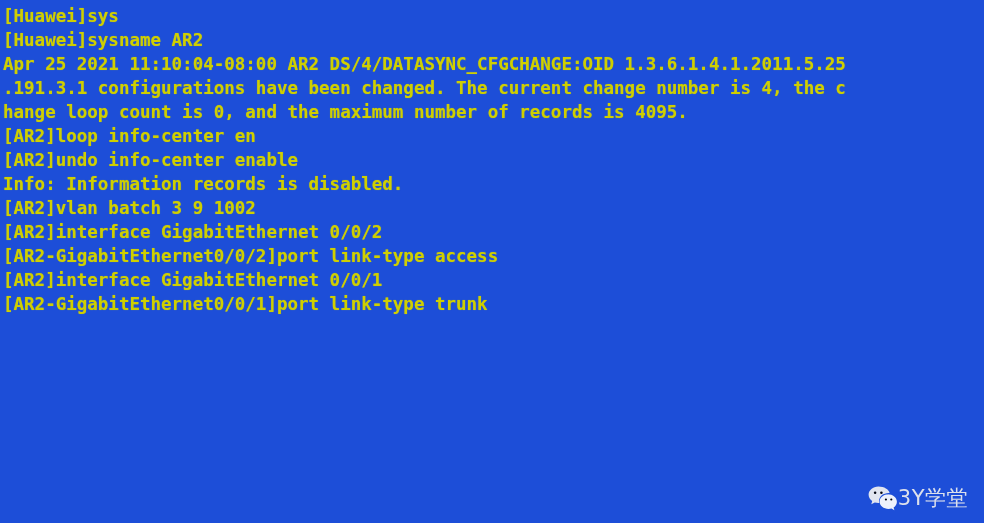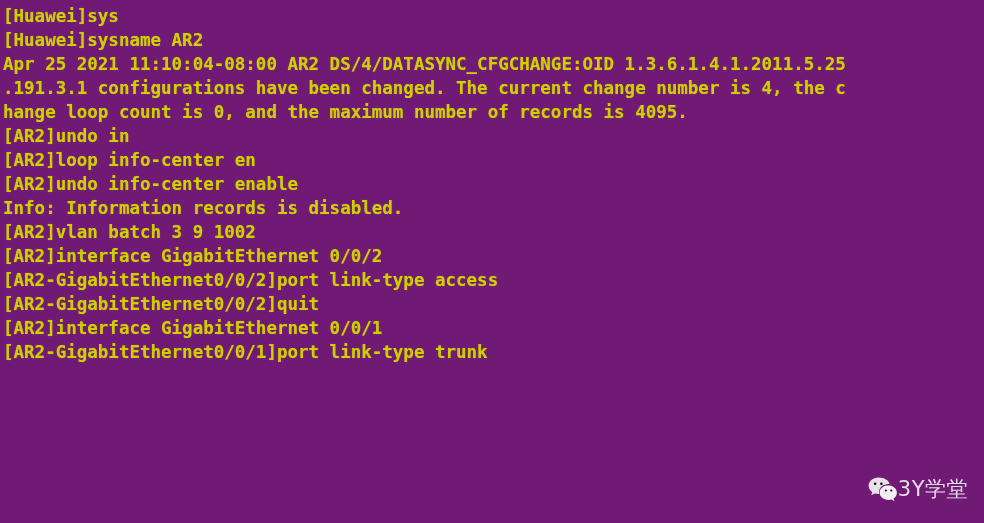--- a/index.html
+++ b/index.html
@@ -12,21 +12,21 @@
     width: 984px;
     height: 523px;
     overflow: hidden;
     font-family: "DejaVu Sans Mono", "Liberation Mono", monospace;
   }
 
   #terminal {
     position: relative;
     width: 984px;
     height: 523px;
-    background: #701a75;
+    background: #1d4ed8;
     box-sizing: border-box;
     padding: 4px 0 0 3px;
     overflow: hidden;
   }
 
   .term-line {
     display: block;
     height: 24px;
     line-height: 24px;
     font-size: 17.5px;
@@ -48,21 +48,21 @@
     margin-left: 0px;
     background: #d8d8d8;
     position: relative;
     top: 2px;
   }
 
   
   #watermark {
     position: absolute;
     right: 16px;
-    bottom: 21px;
+    bottom: 12px;
     display: flex;
     align-items: center;
     opacity: 0.92;
     pointer-events: none;
     user-select: none;
   }
   #watermark .wm-text {
     font-family: "DejaVu Sans", "Liberation Sans", sans-serif;
     font-size: 21px;
     color: #ededed;
@@ -76,28 +76,26 @@
 </head>
 <body>
 
 <div id="terminal">
   <div id="terminal-output" style="color: rgb(207, 207, 0);">
       <div class="term-line">[Huawei]sys</div>
       <div class="term-line">[Huawei]sysname AR2</div>
       <div class="term-line">Apr 25 2021 11:10:04-08:00 AR2 DS/4/DATASYNC_CFGCHANGE:OID 1.3.6.1.4.1.2011.5.25</div>
       <div class="term-line">.191.3.1 configurations have been changed. The current change number is 4, the c</div>
       <div class="term-line">hange loop count is 0, and the maximum number of records is 4095.</div>
-      <div class="term-line">[AR2]undo in</div>
       <div class="term-line">[AR2]loop info-center en</div>
       <div class="term-line">[AR2]undo info-center enable</div>
       <div class="term-line">Info: Information records is disabled.</div>
       <div class="term-line">[AR2]vlan batch 3 9 1002</div>
       <div class="term-line">[AR2]interface GigabitEthernet 0/0/2</div>
       <div class="term-line">[AR2-GigabitEthernet0/0/2]port link-type access</div>
-      <div class="term-line">[AR2-GigabitEthernet0/0/2]quit</div>
       <div class="term-line">[AR2]interface GigabitEthernet 0/0/1</div>
       <div class="term-line">[AR2-GigabitEthernet0/0/1]port link-type trunk</div>
     </div>
 
   <div id="watermark">
     <span class="wm-icon">
       <svg class="wechat-icon" width="30" height="25" viewBox="0 0 30 25" aria-hidden="true">
 
         <path d="M10.4 0.6C4.9 0.6 0.6 4.3 0.6 8.8c0 2.5 1.4 4.8 3.6 6.3L3.3 18.3l3.5-1.8c1.1 0.3 2.3 0.5 3.6 0.5 0.3 0 0.6 0 0.9 0-0.2-0.7-0.3-1.4-0.3-2.1 0-4.4 4.3-8 9.6-8 0.3 0 0.7 0 1 0.1C20.8 3.5 16.2 0.6 10.4 0.6z" fill="#f2f2f2"></path>
         <circle cx="7.1" cy="6.7" r="1.25" fill="#000000"></circle>

